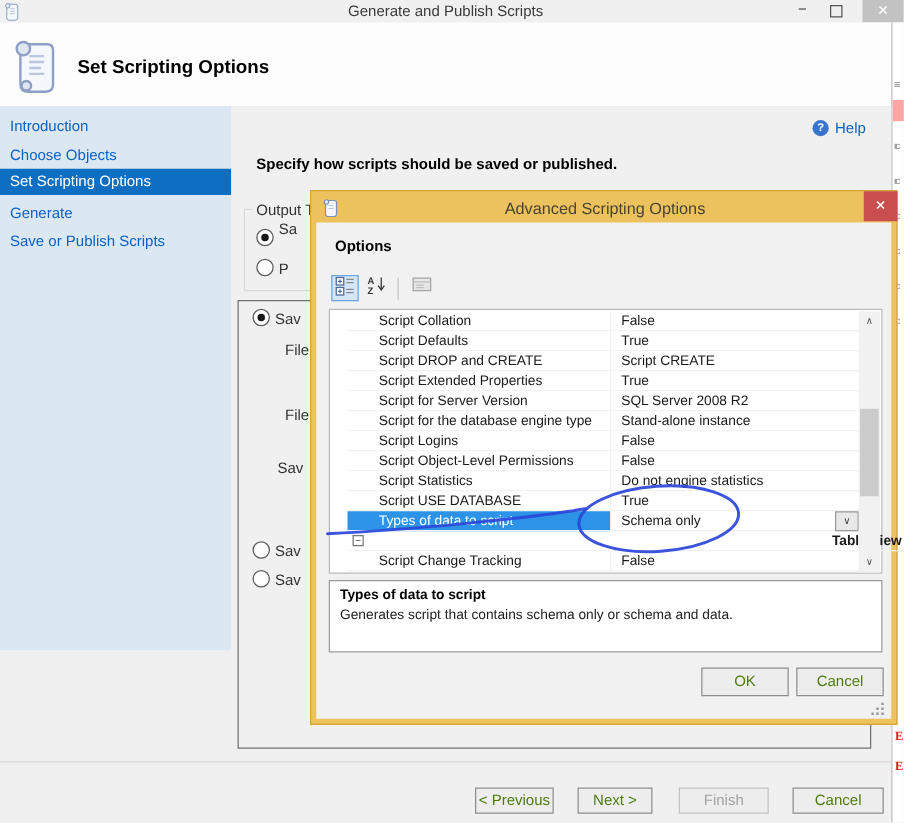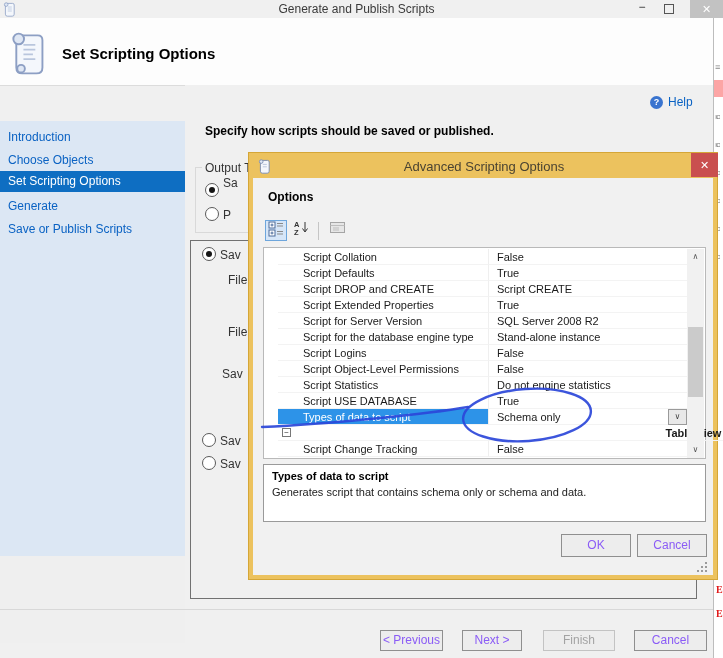--- a/index.html
+++ b/index.html
@@ -18,41 +18,41 @@
   
   .header{left:0;top:18px;width:713px;height:67px;background:#fdfdfd;border-bottom:1px solid #dcdcdc;}
   .page-title{left:62px;top:45px;font-size:15px;font-weight:bold;color:#000;}
   
   .right-strip{left:713px;top:18px;width:10px;height:640px;background:#fff;border-left:1px solid #bdbdbd;overflow:hidden;}
   .strip-chip{left:0;top:62px;width:16px;height:17px;background:#fca5a5;color:#333;font-size:8px;line-height:17px;text-align:right;letter-spacing:-1px;}
   .strip-lines{left:1px;top:44px;font-size:9px;color:#888;}
   .strip-tick{left:1px;font-size:8px;color:#777;letter-spacing:-1px;}
   .strip-red{left:2px;color:#e11919;font-family:"Liberation Serif",serif;font-weight:bold;font-size:10px;}
   
-  .sidebar{left:0;top:85px;width:185px;height:522px;background:#efefef;margin-top:36px;}
+  .sidebar{left:0;top:85px;width:185px;height:522px;background:#efefef;}
   .sidebar-tint{left:0;top:0;width:185px;height:435px;background:#dce7f4;}
   .side-item{left:8px;color:#0a62c3;cursor:pointer;white-space:nowrap;}
   .side-sel-bar{left:0;top:50px;width:185px;height:21px;background:#0e6ec2;cursor:pointer;}
   .side-sel-label{left:8px;top:3px;color:#fff;white-space:nowrap;}
   
   .content{left:185px;top:85px;width:528px;height:522px;background:#f0f0f0;}
   .help-icon{left:650px;top:96px;width:13px;height:13px;border-radius:50%;background:#3a74cf;color:#fff;
     font-size:9px;font-weight:bold;text-align:center;line-height:13px;cursor:pointer;}
   .help-label{left:668px;top:95px;color:#0a62c3;cursor:pointer;}
   .instruction{left:205px;top:124px;font-weight:bold;color:#000;}
   .groupbox{border:1px solid #d9d9d9;}
   .groupbox.dark{border-color:#717171;}
   .gb-label{background:#f0f0f0;padding:0 3px;color:#333;}
   .radio{width:12px;height:12px;background:#fff;border:1px solid #5a5a5a;border-radius:50%;cursor:pointer;}
   .radio.checked::after{content:"";position:absolute;left:3px;top:3px;width:6px;height:6px;border-radius:50%;background:#161616;}
   .frag{color:#333;white-space:nowrap;}
   .bottom-sep{left:0;top:609px;width:713px;height:1px;background:#d8d8d8;}
   
   .wbtn{background:#ededed;border:1px solid #8f8f8f;box-sizing:border-box;height:21px;line-height:19px;
-    text-align:center;font-size:12px;color:#8b5cf6;cursor:pointer;}
+    text-align:center;font-size:12px;color:#4d7c0f;cursor:pointer;}
   .wbtn.tall{height:23px;line-height:21px;}
   .wbtn.disabled{color:#a3a3a3;border-color:#c3c3c3;cursor:default;}
   
   .dialog{left:248px;top:152px;width:470px;height:428px;background:#ecc25e;border:1px solid #d5a637;box-sizing:border-box;z-index:10;}
   .dlg-title{left:0;top:6px;width:470px;text-align:center;font-size:13px;color:#4a4332;}
   .dlg-close{left:442px;top:0;width:27px;height:24px;background:#c94f4f;color:#fff;text-align:center;line-height:24px;font-size:11px;cursor:pointer;}
   .dlg-inner{left:4px;top:25px;width:460px;height:397px;background:#f1f1f1;}
   .dlg-options{left:19px;top:37px;font-weight:bold;color:#000;}
   .tool-btn{box-sizing:border-box;width:22px;height:21px;text-align:center;cursor:pointer;}
   .tool-btn.on{background:#d6e6f8;border:1px solid #6ea6dc;}

